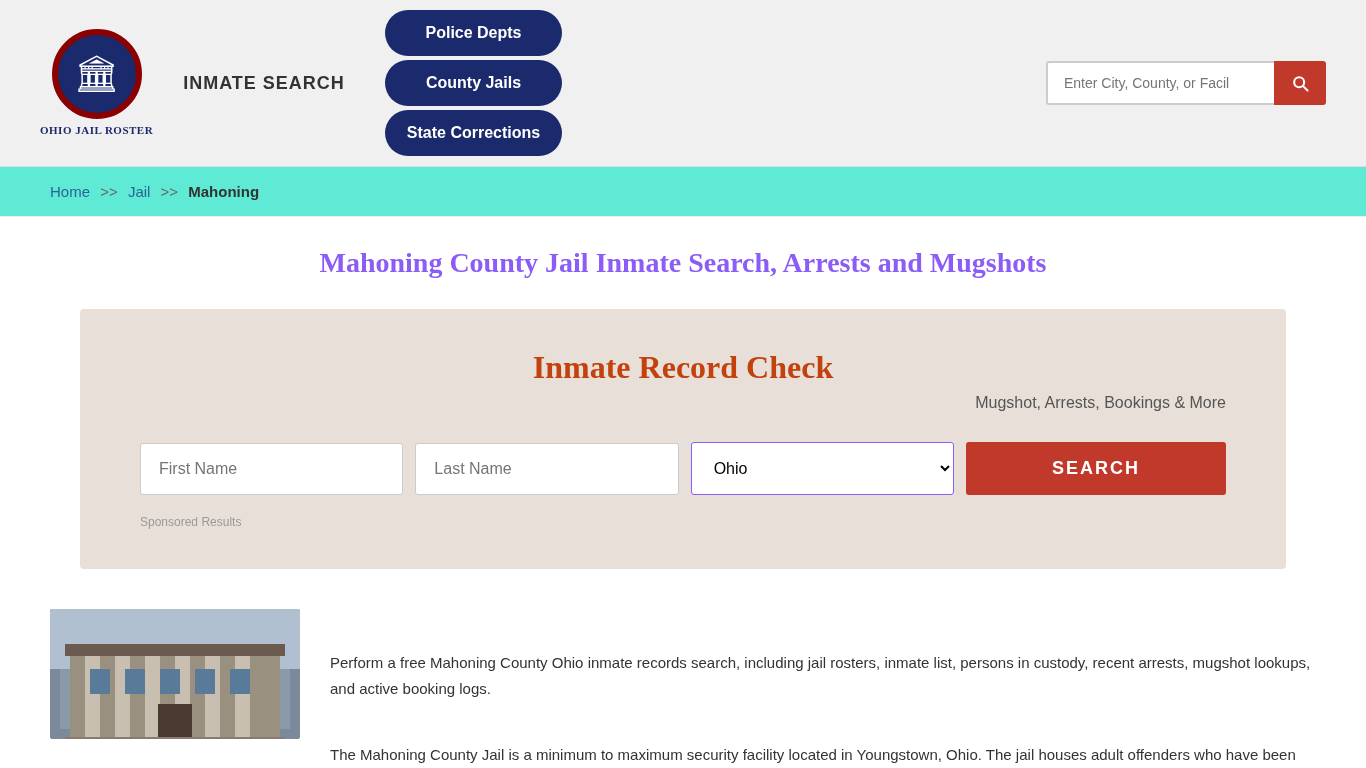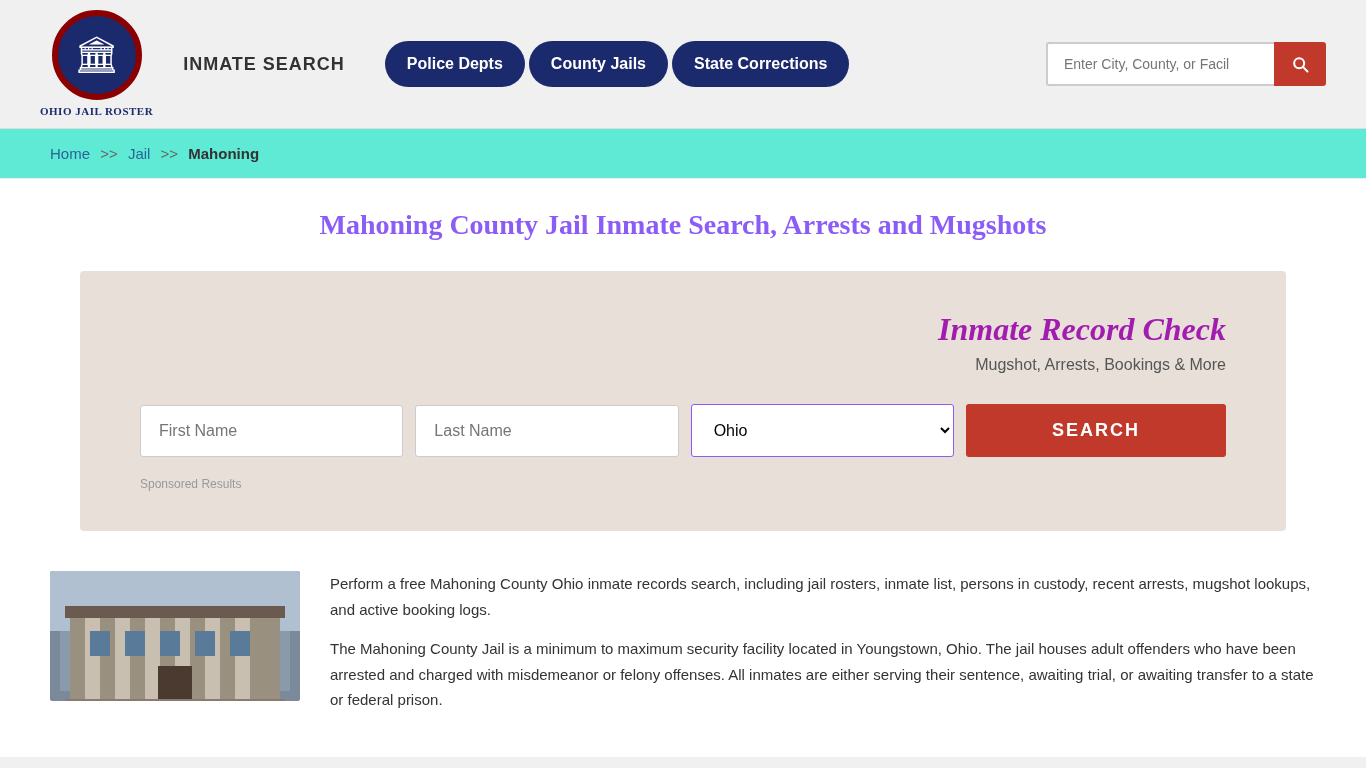--- a/index.html
+++ b/index.html
@@ -54,20 +54,21 @@
       color: #333;
       letter-spacing: 1px;
       text-transform: uppercase;
       font-family: Arial, sans-serif;
       text-align: center;
     }
     .nav-buttons {
       display: flex;
       gap: 4px;
       margin-left: 10px;
+      flex-direction: column;
     }
     .nav-btn {
       background: #1a2a6c;
       color: white;
       border: none;
       border-radius: 25px;
       padding: 14px 22px;
       font-size: 16px;
       font-weight: bold;
       cursor: pointer;
@@ -132,27 +133,26 @@
     }
 
     
     .record-check-box {
       background: #e8e0d8;
       margin: 20px 80px;
       padding: 40px 60px;
       border-radius: 4px;
     }
     .record-check-title {
-      text-align: right;
+      text-align: center;
       font-size: 32px;
       font-weight: bold;
-      color: #a21caf;
+      color: #c2410c;
       font-family: Georgia, serif;
       margin-bottom: 8px;
-      font-style: italic;
     }
     .record-check-subtitle {
       text-align: right;
       font-size: 16px;
       color: #555;
       font-family: Arial, sans-serif;
       margin-bottom: 30px;
     }
     .search-form {
       display: flex;
@@ -220,21 +220,21 @@
       width: 100%;
       height: 100%;
     }
     .description-text {
       font-family: Arial, sans-serif;
       font-size: 15px;
       line-height: 1.7;
       color: #333;
       flex: 1;
     }
-    .description-text p { margin-bottom: 14px; }
+    .description-text p { margin-bottom: 14px; margin-top: 41px; }
   </style>
 </head>
 <body>
 
 <header class="header">
   <a class="logo-area" href="#">
     <div class="logo-circle">
       <span class="logo-building">🏛</span>
     </div>
     <span class="logo-text">Ohio Jail Roster</span>

